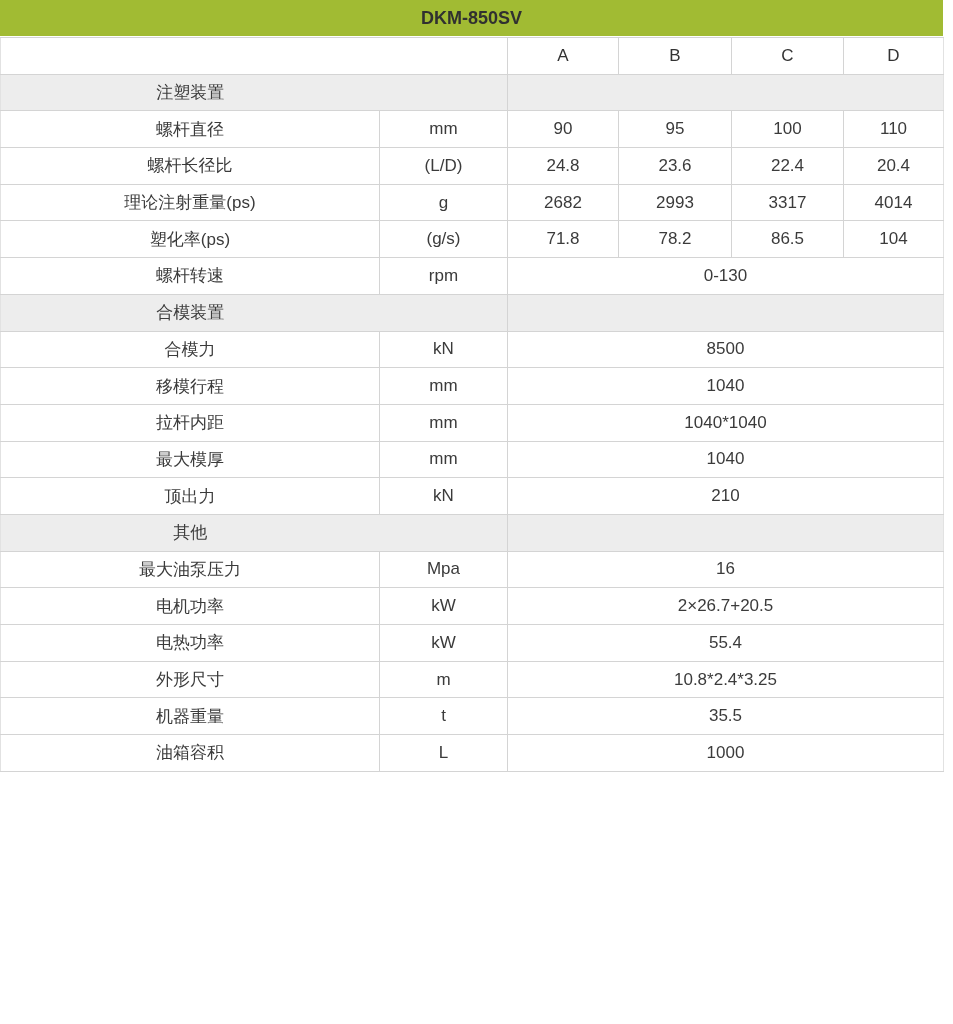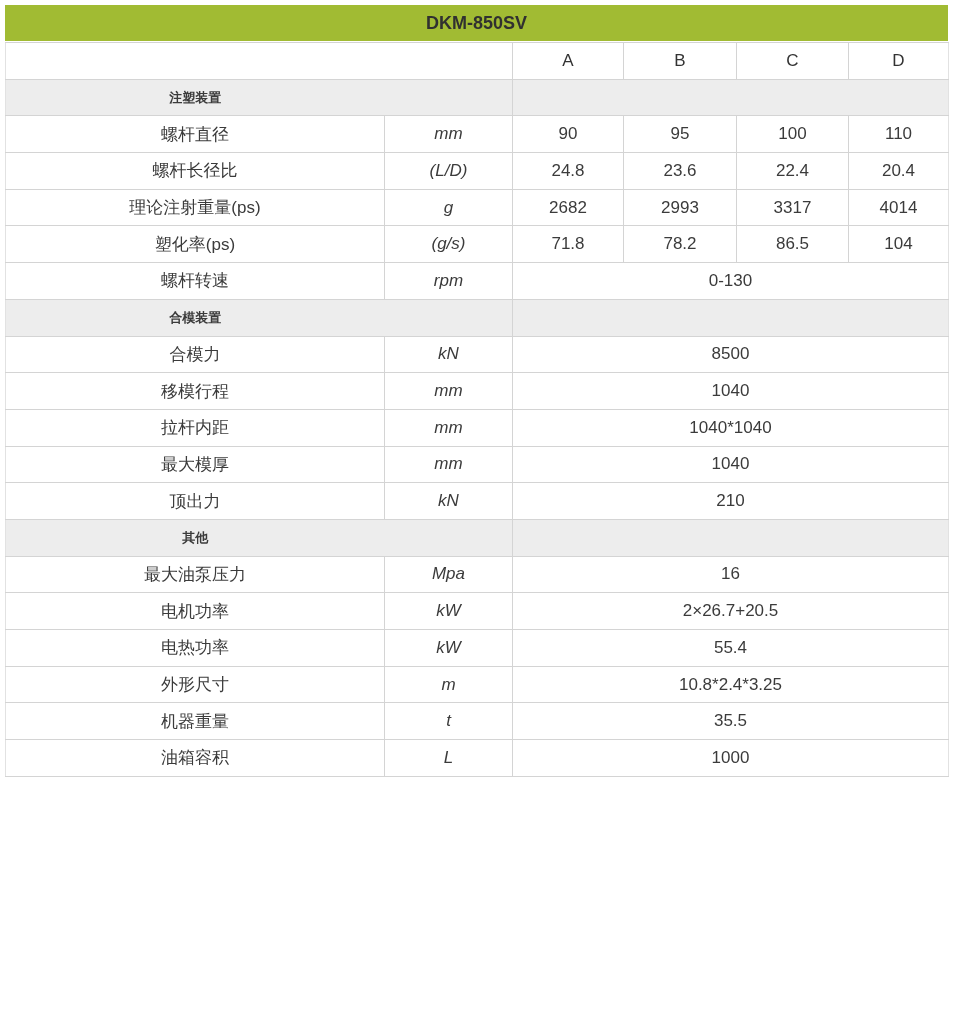--- a/index.html
+++ b/index.html
@@ -12,21 +12,20 @@
   *{box-sizing:border-box;}
   html,body{margin:0;padding:0;}
   body{
     background:#ffffff;
     font-family:"Liberation Sans","DejaVu Sans",sans-serif;
     color:var(--text);
     width:953px;
   }
   .page{
     width:943px;
-    margin:5px;
   }
   .title-bar{
     background:var(--header-bg);
     height:36px;
     line-height:36px;
     text-align:center;
     font-size:18px;
     font-weight:bold;
     color:#303030;
   }
@@ -49,24 +48,24 @@
     border-top:1px solid var(--border);
     border-bottom:1px solid var(--border);
     overflow:hidden;
     white-space:nowrap;
   }
   .b-r{border-right:1px solid var(--border);}
   tr.section-row td{
     background:var(--section-bg);
   }
   tr.section-row td.sec-label{
-    font-weight:bold;
-    font-size:13px;
-  }
-  td.unit-cell{font-size:16px;font-style:italic;}
+    font-weight:normal;
+    font-size:17px;
+  }
+  td.unit-cell{font-size:16px;}
   th.col-head{font-size:16px;color:#333333;}
 </style>
 </head>
 <body>
 
 <div class="page">
 
   <div class="title-bar">
     <span>DKM-850SV</span>
   </div>

